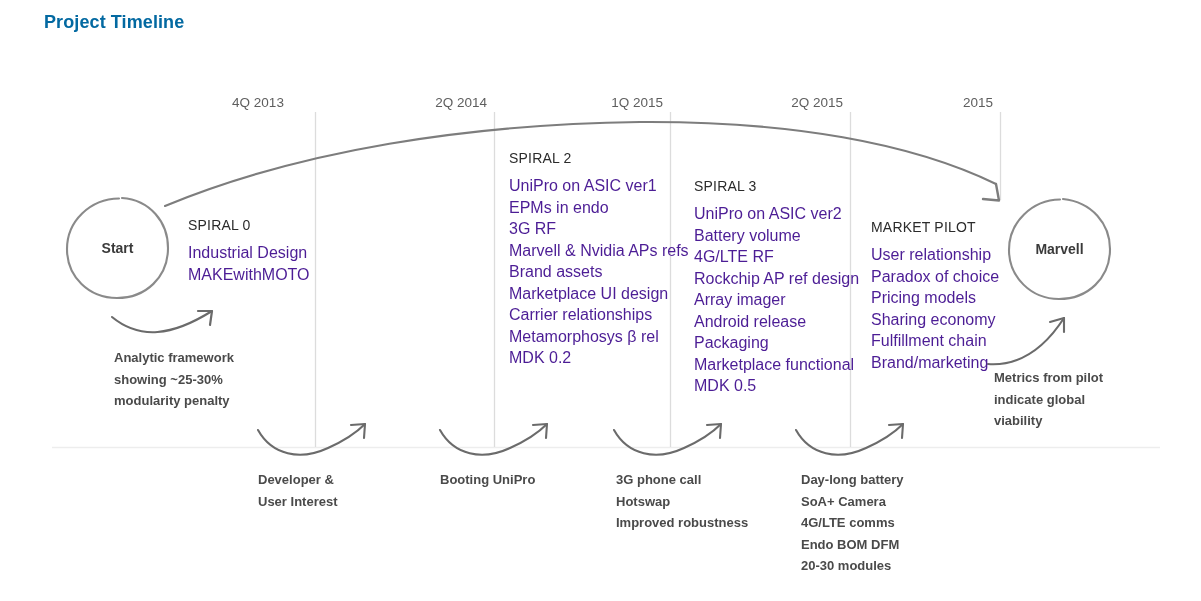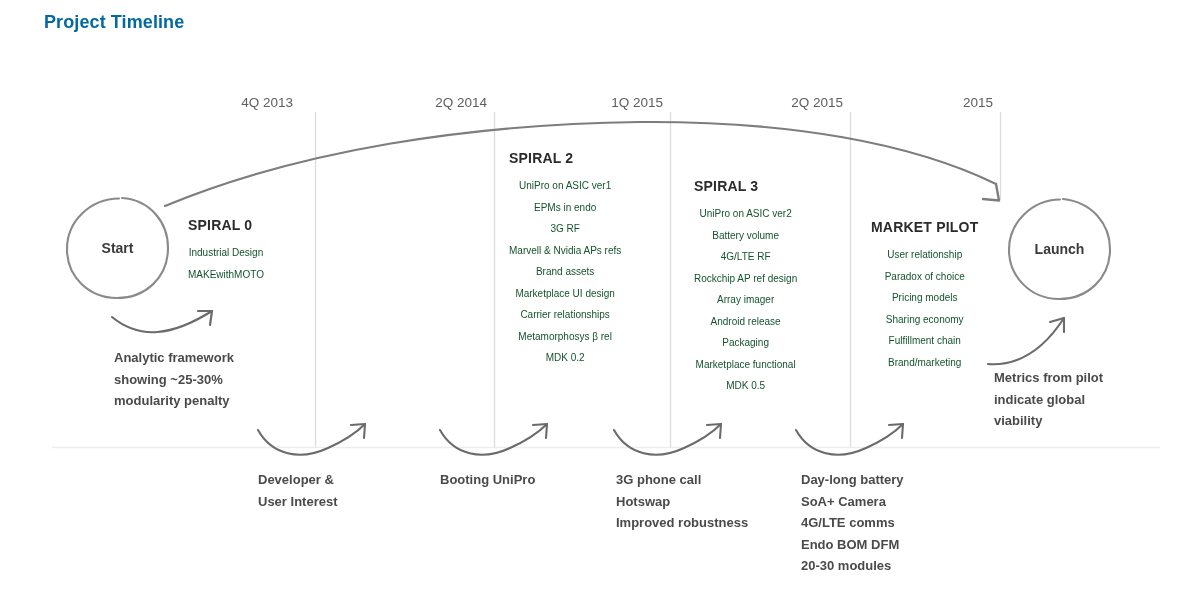--- a/index.html
+++ b/index.html
@@ -21,25 +21,25 @@
     text-align:right;white-space:nowrap;
   }
 
   .node-circle{
     position:absolute;display:flex;align-items:center;justify-content:center;
     font-size:14px;font-weight:bold;color:#3a3a3a;
   }
 
   .phase{position:absolute;}
   .phase-title{
-    font-size:14px;font-weight:bold;color:#2b2b2b;
+    font-size:14px;font-weight:normal;color:#2b2b2b;
     margin-bottom:9px;white-space:nowrap;letter-spacing:.2px;
   }
   .phase-item{
-    font-size:10px;color:#14532d;line-height:21.5px;white-space:nowrap;text-align:center;
+    font-size:16px;color:#4c1d95;line-height:21.5px;white-space:nowrap;
   }
 
   .note{position:absolute;}
   .note-line{
     font-size:13px;font-weight:bold;color:#4a4a4a;line-height:21.5px;white-space:nowrap;
   }
 </style>
 </head>
 <body>
 
@@ -102,28 +102,28 @@
     </g>
 
     <g fill="none" stroke="#6b6b6b" stroke-width="2.1" stroke-linecap="round">
       <path d="M988,364 C1016,366 1042,352 1064,318"></path>
       <path d="M1064,318 L1050,322 M1064,318 L1064,332"></path>
     </g>
   </svg>
 
   <div class="page-title">Project Timeline</div>
 
-  <div class="date-label" style="left:193px;top:95px;width:100px;">4Q 2013</div>
+  <div class="date-label" style="left:208px;top:95px;width:100px;text-align:center;">4Q 2013</div>
   <div class="date-label" style="left:387px;top:95px;width:100px;">2Q 2014</div>
   <div class="date-label" style="left:563px;top:95px;width:100px;">1Q 2015</div>
   <div class="date-label" style="left:743px;top:95px;width:100px;">2Q 2015</div>
   <div class="date-label" style="left:893px;top:95px;width:100px;">2015</div>
 
   <div class="node-circle" style="left:67px;top:198px;width:101px;height:100px;">Start</div>
-  <div class="node-circle" style="left:1009px;top:199px;width:101px;height:100px;">Launch</div>
+  <div class="node-circle" style="left:1009px;top:199px;width:101px;height:100px;">Marvell</div>
 
   <div class="phase" style="left:188px;top:217px;">
     <div class="phase-title">SPIRAL 0</div>
     <div>
       <div class="phase-item">Industrial Design</div>
       <div class="phase-item">MAKEwithMOTO</div>
     </div>
   </div>
 
 

